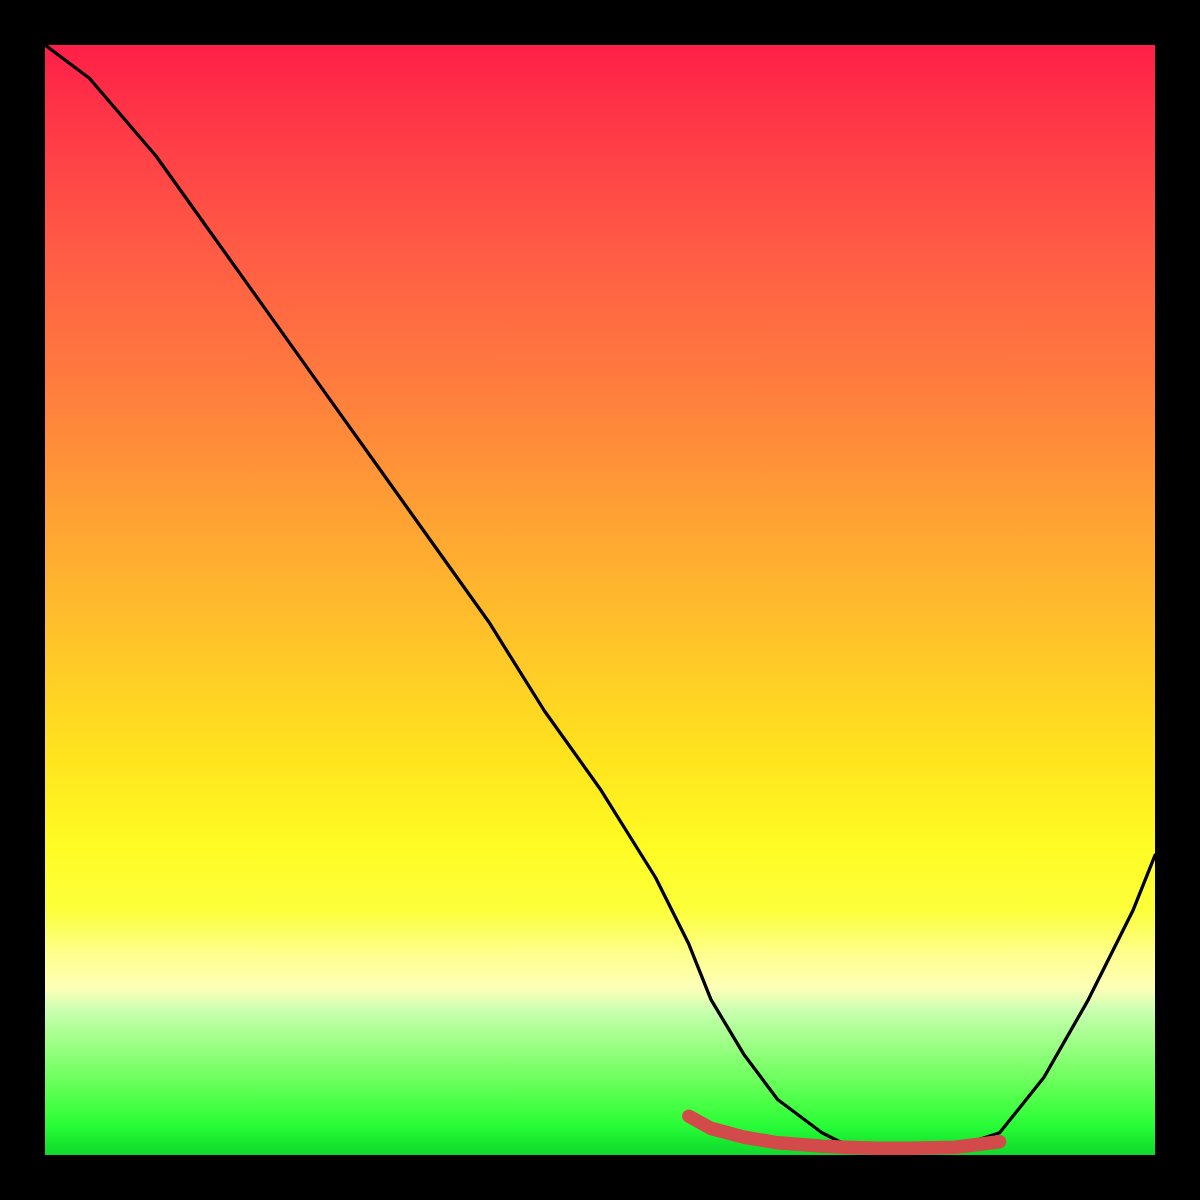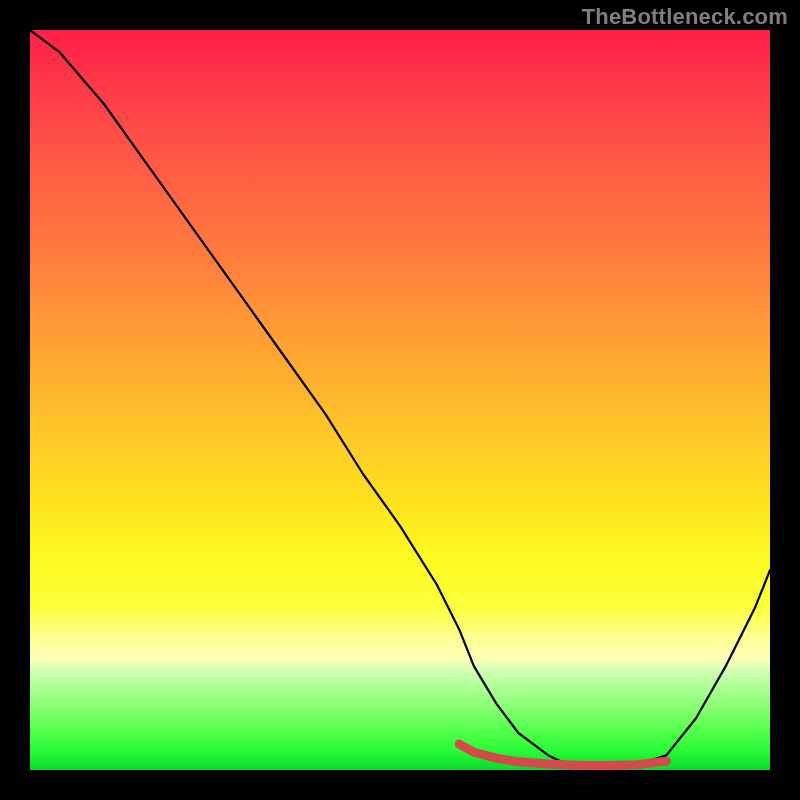--- a/index.html
+++ b/index.html
@@ -71,21 +71,20 @@
         #16e62f 99%,
         #10d92c 100%
       );
   }
 </style>
 </head>
 <body>
 
 <div class="frame">
 
-  <div class="watermark">TheBottleneck.com</div>
 
   <div class="plot-bg"></div>
 
   <svg class="plot" viewBox="0 0 740 740" preserveAspectRatio="none">
     <path id="series-0" fill="none" stroke="#000000" stroke-width="2.2" stroke-linecap="round" stroke-linejoin="round" d="M0.00 0.00 L29.60 22.20 L74.00 74.00 L111.00 125.80 L148.00 177.60 L185.00 229.40 L222.00 281.20 L259.00 333.00 L296.00 384.80 L333.00 444.00 L370.00 495.80 L407.00 555.00 L429.20 599.40 L444.00 636.40 L466.20 673.40 L488.40 703.00 L518.00 725.20 L532.80 732.60 L555.00 735.56 L577.20 735.56 L606.80 734.82 L636.40 725.20 L666.00 688.20 L695.60 636.40 L725.20 577.20 L740.00 540.20"></path>
     <path id="series-1" fill="none" stroke="#d24a4a" stroke-width="9" stroke-linecap="round" stroke-linejoin="round" d="M429.20 714.10 L444.00 722.24 L466.20 728.16 L488.40 731.86 L518.00 734.08 L532.80 734.82 L555.00 735.56 L577.20 735.56 L606.80 734.82 L636.40 731.12"></path>
   </svg>
 
 </div>
 

